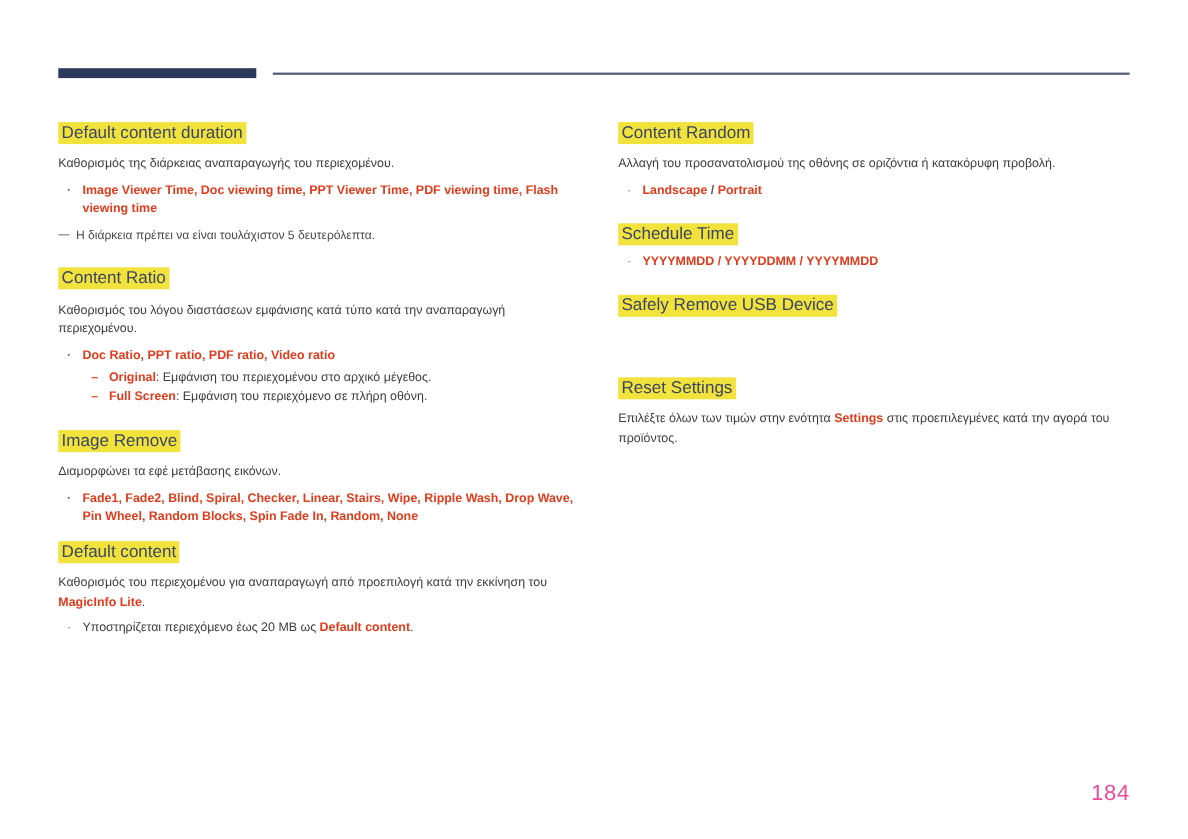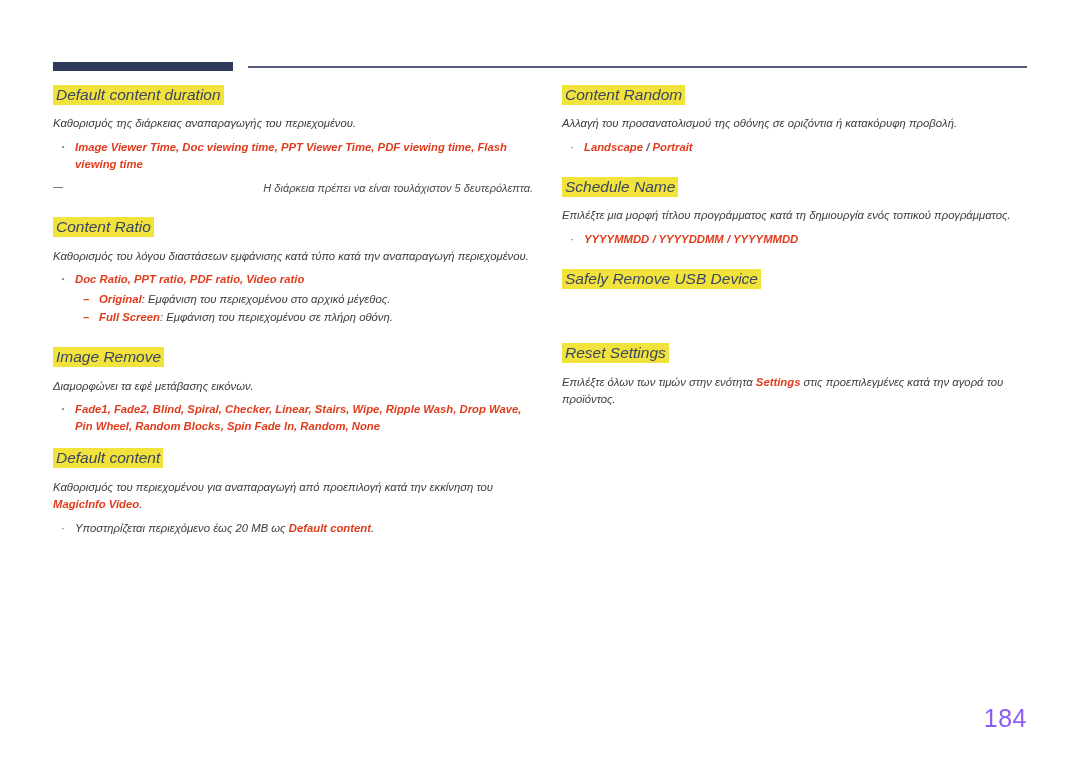--- a/index.html
+++ b/index.html
@@ -30,22 +30,21 @@
   .header-rule .bar-thin {
     position: absolute;
     left: 195px; top: 6px;
     width: 779px; height: 1.5px;
     background: #545c78;
   }
 
   
   .col {
     position: absolute;
-    top: 84px;
-    font-style: italic;
+    top: 110px;
   }
   .col-left  { left: 53px;  width: 480px; }
   .col-right { left: 562px; width: 478px; }
 
   
   h2.section-heading {
     margin: 0;
     font-size: 15.5px;
     font-weight: normal;
     color: #3b4663;
@@ -119,41 +118,40 @@
   .sep-red { color: #e03c1c; font-weight: bold; }
 
   
   .note {
     position: relative;
     margin-top: 7px;
     padding-left: 16px;
     font-size: 11px;
     line-height: 1.5;
     color: #4a4a4a;
-    text-align: right;
   }
   .note .note-dash {
     position: absolute;
     left: 0; top: -1px;
     width: 10px; height: 1.5px;
     background: #7a7a7a;
     display: block;
     margin-top: 8px;
   }
 
   .gap-sm  { height: 12px; }
   .gap-md  { height: 20px; }
   .gap-lg  { height: 26px; }
 
   
   .page-number {
     position: absolute;
     right: 53px; bottom: 30px;
-    font-size: 25px;
-    color: #8b5cf6;
+    font-size: 20px;
+    color: #ec4899;
     letter-spacing: 0.5px;
     font-family: "Liberation Sans", sans-serif;
   }
 </style>
 </head>
 <body>
 
 <div class="header-rule">
   <div class="bar-thick"></div>
   <div class="bar-thin"></div>
@@ -173,61 +171,60 @@
   <div class="gap-md"></div>
 
   <section>
     <h2 class="section-heading"><span class="hl">Content Ratio</span></h2>
     <p class="body-text">Καθορισμός του λόγου διαστάσεων εμφάνισης κατά τύπο κατά την αναπαραγωγή περιεχομένου.</p>
     <ul class="bullets">
       <li class="opt"><span class="dot">·</span><span>Doc Ratio, PPT ratio, PDF ratio, Video ratio</span></li>
     </ul>
     <ul class="subbullets">
       <li><span class="dash">–</span><span class="term">Original</span><span>: Εμφάνιση του περιεχομένου στο αρχικό μέγεθος.</span></li>
-      <li><span class="dash">–</span><span class="term">Full Screen</span><span>: Εμφάνιση του περιεχομένου σε πλήρη οθόνη.</span></li>
+      <li><span class="dash">–</span><span class="term">Full Screen</span><span>: Εμφάνιση του περιεχόμενο σε πλήρη οθόνη.</span></li>
     </ul>
   </section>
 
   <div class="gap-md"></div>
 
   <section>
     <h2 class="section-heading"><span class="hl">Image Remove</span></h2>
     <p class="body-text">Διαμορφώνει τα εφέ μετάβασης εικόνων.</p>
     <ul class="bullets">
       <li class="opt"><span class="dot">·</span><span>Fade1, Fade2, Blind, Spiral, Checker, Linear, Stairs, Wipe, Ripple Wash, Drop Wave, Pin Wheel, Random Blocks, Spin Fade In, Random, None</span></li>
     </ul>
   </section>
 
   <div class="gap-sm"></div>
 
   <section>
     <h2 class="section-heading"><span class="hl">Default content</span></h2>
-    <p class="body-text"><span>Καθορισμός του περιεχομένου για αναπαραγωγή από προεπιλογή κατά την εκκίνηση του </span><span class="term">MagicInfo Video</span><span>.</span></p>
+    <p class="body-text"><span>Καθορισμός του περιεχομένου για αναπαραγωγή από προεπιλογή κατά την εκκίνηση του </span><span class="term">MagicInfo Lite</span><span>.</span></p>
     <ul class="bullets">
       <li><span class="dot">·</span><span>Υποστηρίζεται περιεχόμενο έως 20 MB ως </span><span class="term">Default content</span><span>.</span></li>
     </ul>
   </section>
 
 </div>
 
 <div class="col col-right">
 
   <section>
     <h2 class="section-heading"><span class="hl">Content Random</span></h2>
     <p class="body-text">Αλλαγή του προσανατολισμού της οθόνης σε οριζόντια ή κατακόρυφη προβολή.</p>
     <ul class="bullets">
       <li><span class="dot">·</span><span class="term">Landscape</span><span class="sep"> / </span><span class="term">Portrait</span></li>
     </ul>
   </section>
 
   <div class="gap-md"></div>
 
   <section>
-    <h2 class="section-heading"><span class="hl">Schedule Name</span></h2>
-    <p class="body-text">Επιλέξτε μια μορφή τίτλου προγράμματος κατά τη δημιουργία ενός τοπικού προγράμματος.</p>
+    <h2 class="section-heading"><span class="hl">Schedule Time</span></h2>
     <ul class="bullets">
       <li><span class="dot">·</span><span class="term">YYYYMMDD</span><span class="sep-red"> / </span><span class="term">YYYYDDMM</span><span class="sep-red"> / </span><span class="term">YYYYMMDD</span></li>
     </ul>
   </section>
 
   <div class="gap-md"></div>
 
   <section>
     <h2 class="section-heading"><span class="hl">Safely Remove USB Device</span></h2>
   </section>

